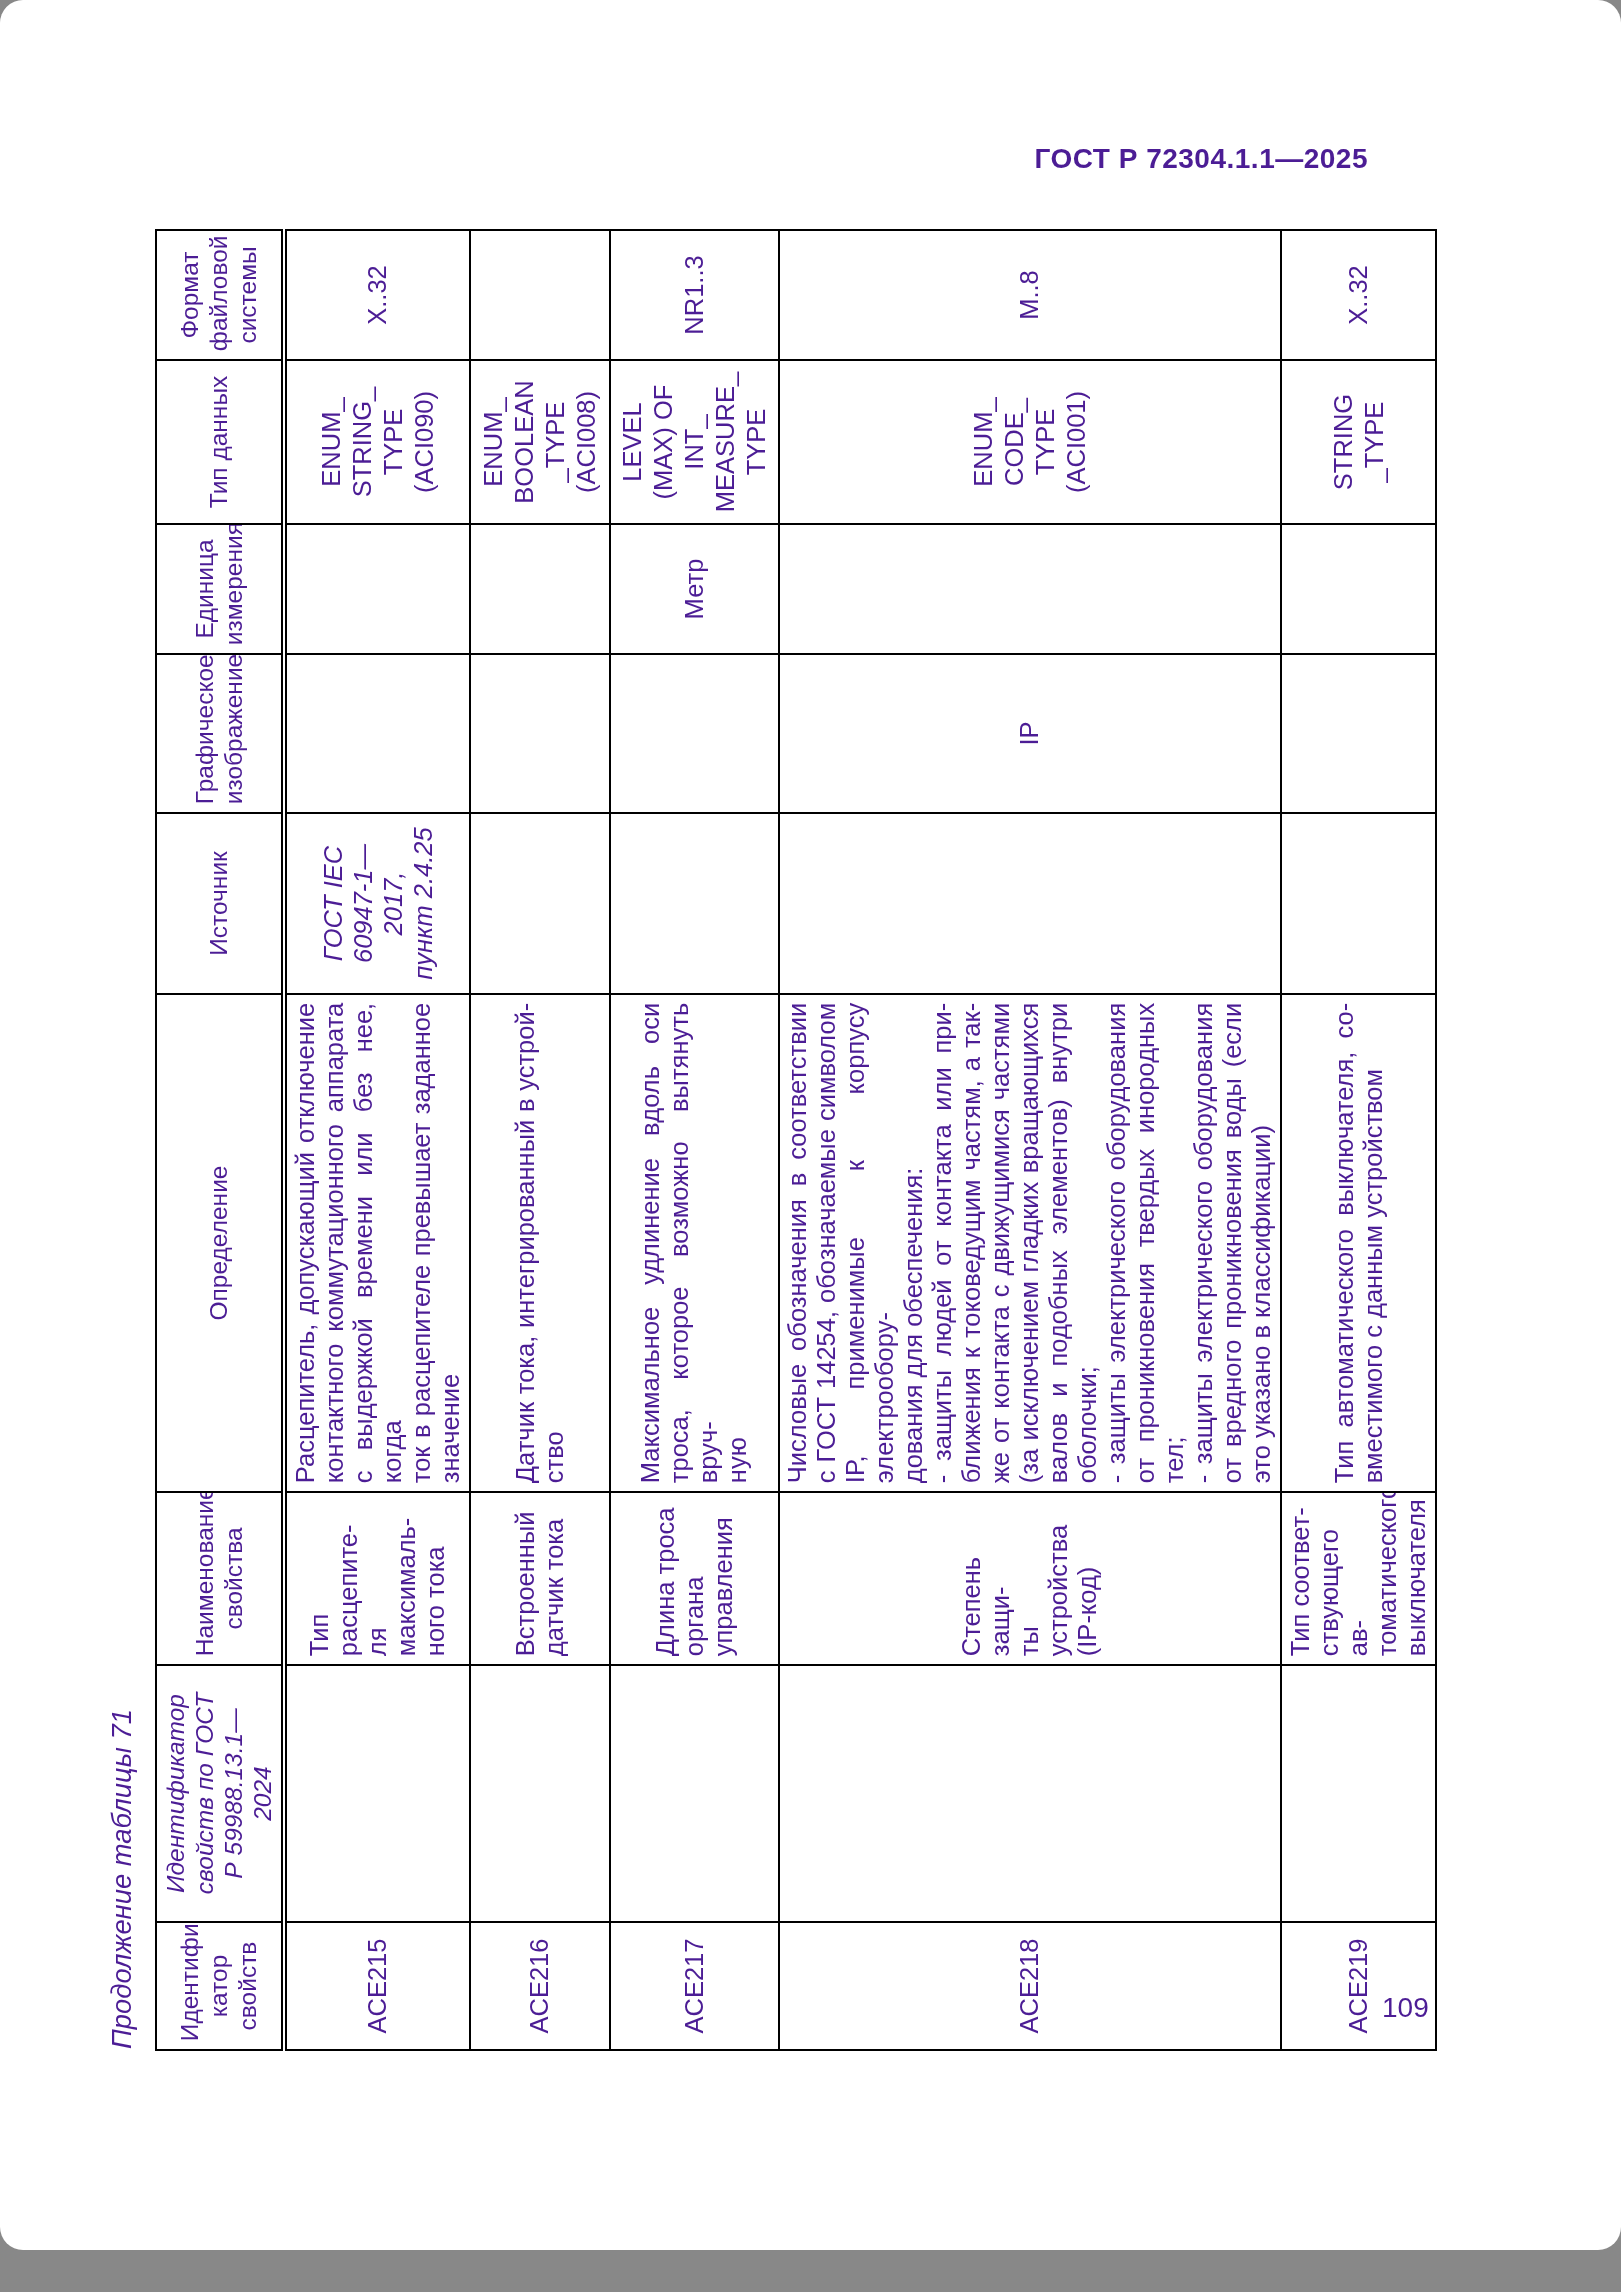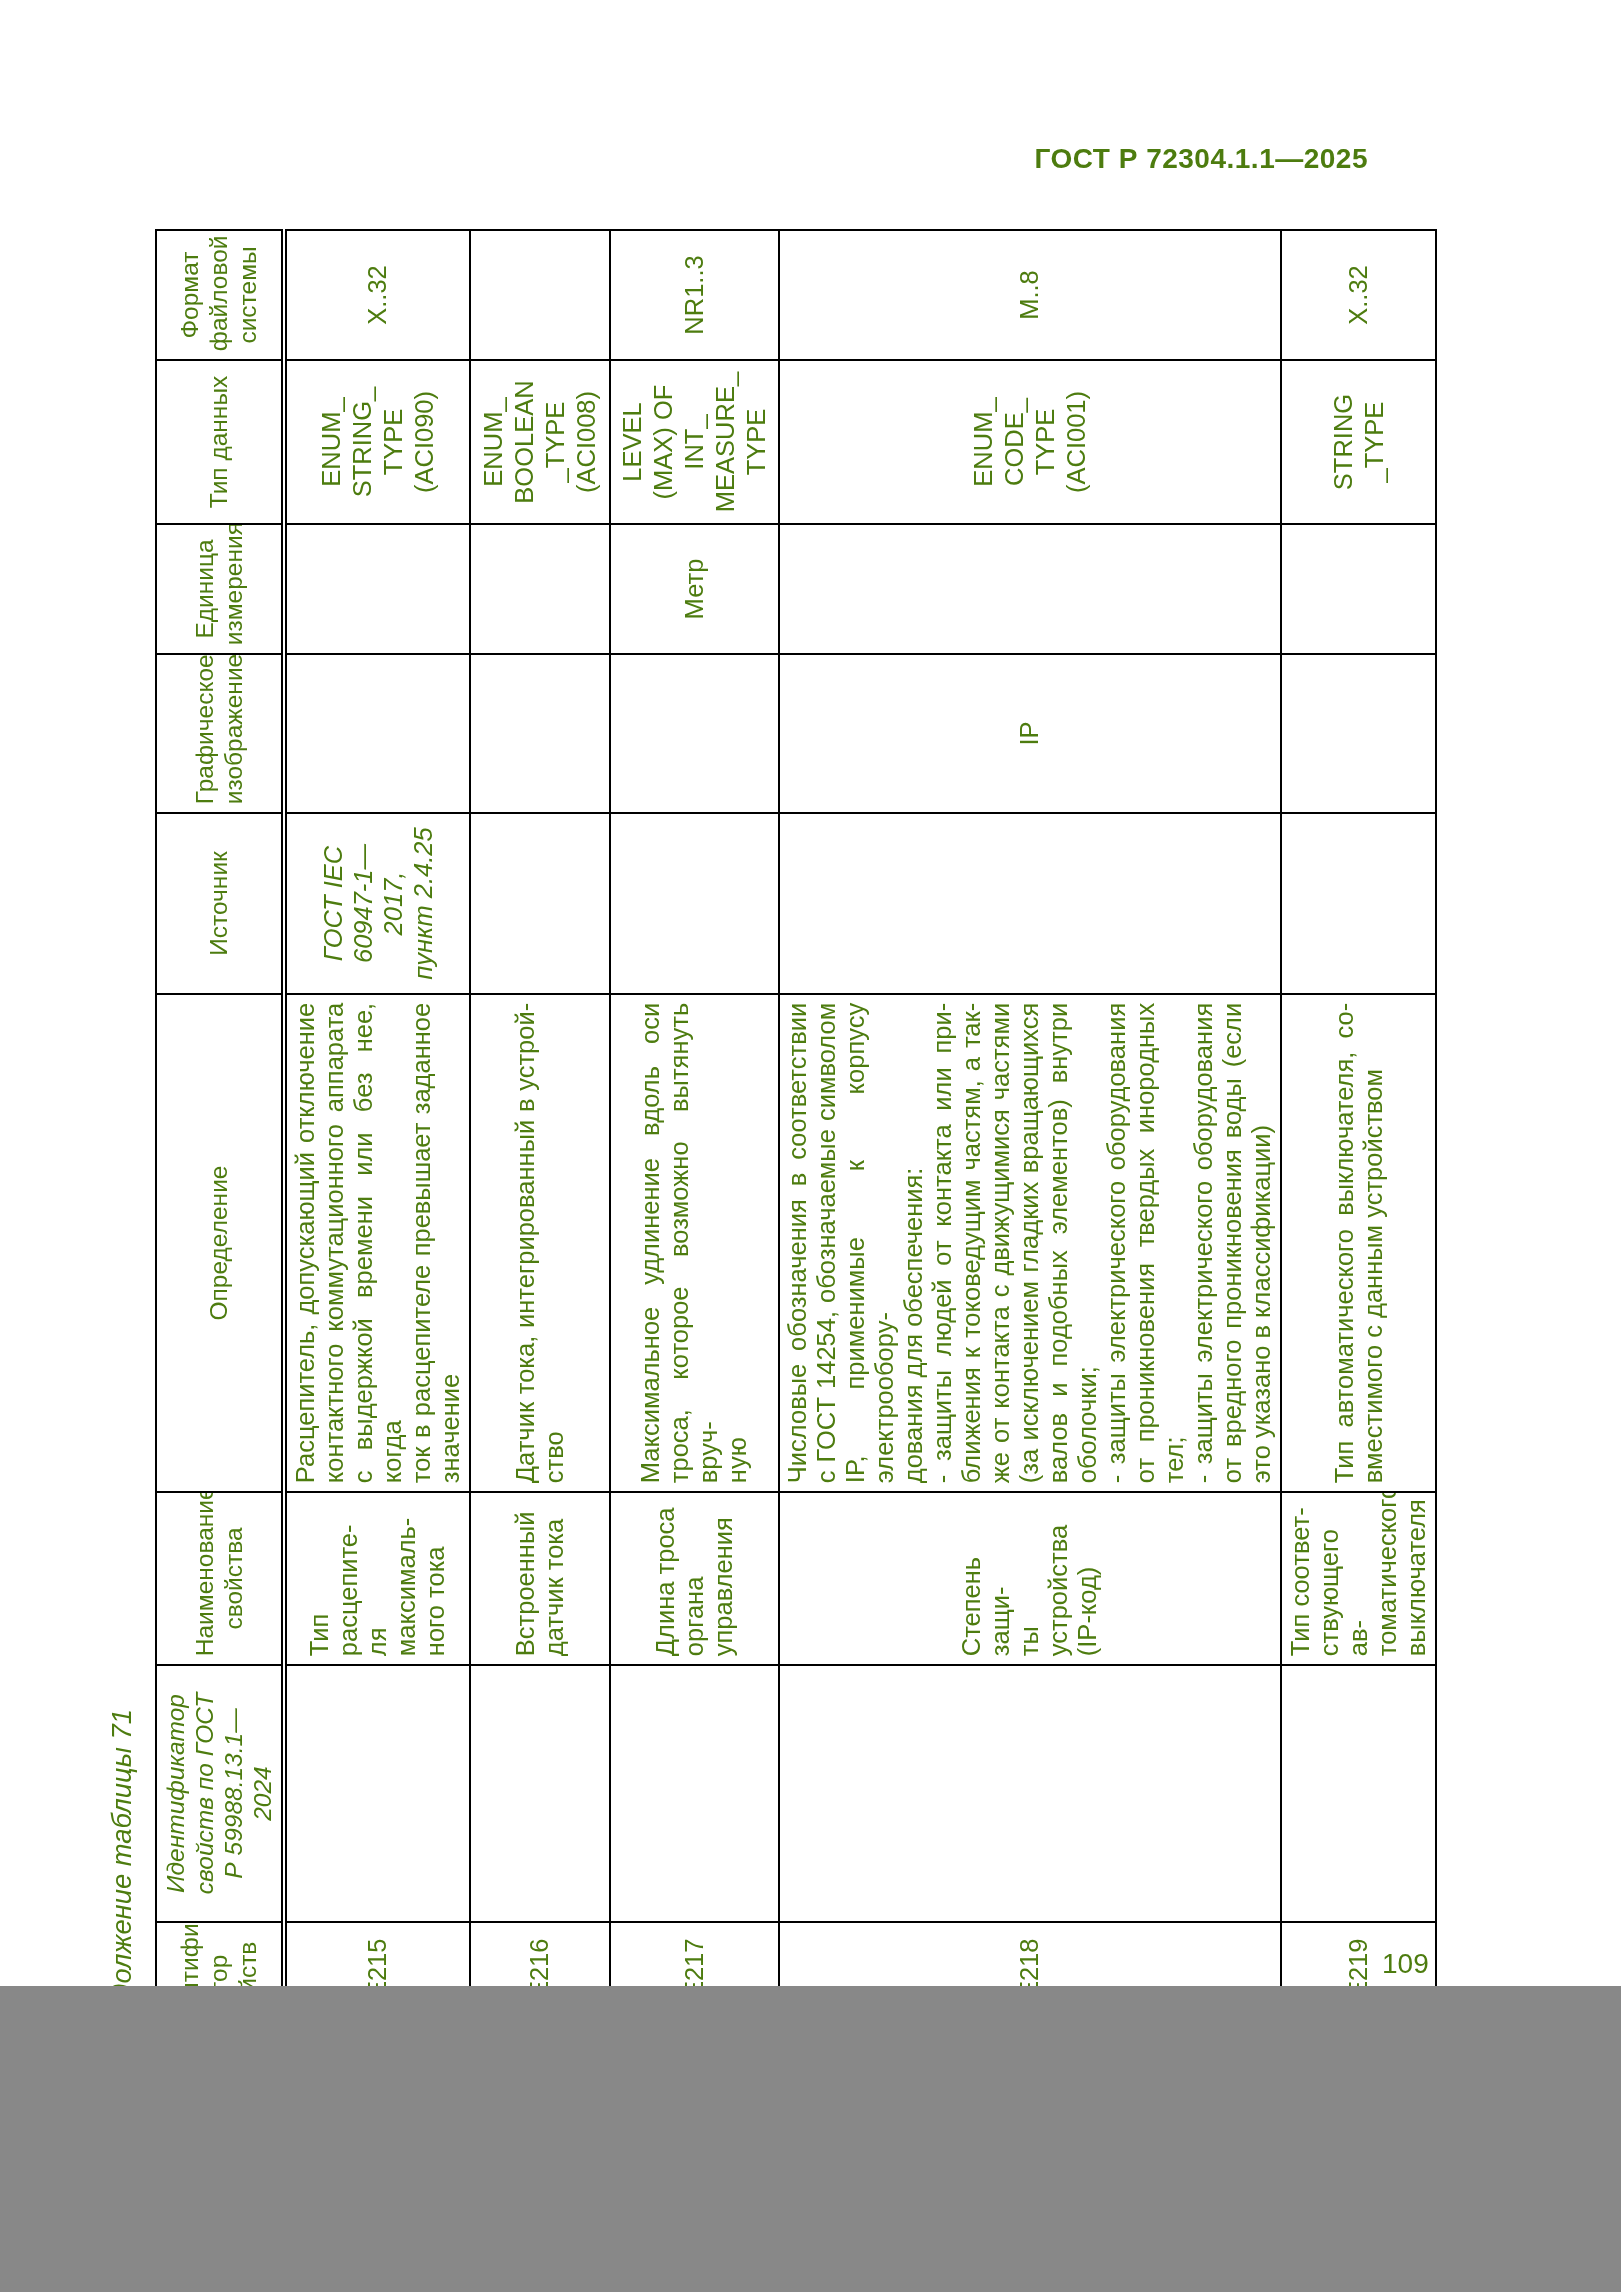--- a/index.html
+++ b/index.html
@@ -1,27 +1,28 @@
 <!DOCTYPE html>
 <html><head>
 <meta charset="utf-8">
 <style>
   * { margin:0; padding:0; box-sizing:border-box; }
   html,body { background:#888; }
   .page {
-    position:relative; width:1621px; height:1986px; background:#ffffff;
-    font-family:"Liberation Sans", sans-serif; color:#4d7c0f; overflow:hidden;
+    position:relative; width:1621px; height:2250px; background:#ffffff;
+    font-family:"Liberation Sans", sans-serif; color:#4c1d95; overflow:hidden;
     margin:0 auto;
+    border-radius:23px;
   }
   .gost-header {
     position:absolute; top:143px; right:253px;
     font-size:28px; font-weight:bold; letter-spacing:0.5px; white-space:nowrap;
   }
   .page-number {
-    position:absolute; top:1948px; left:1382px; font-size:28px;
+    position:absolute; top:1992px; left:1382px; font-size:28px;
   }
   
   .rot-wrap { position:absolute; left:155px; top:230px; width:1217px; height:1821px; }
   .land {
     position:absolute; left:0; top:0; width:1821px; height:1217px;
     transform:rotate(-90deg) translateX(-1821px); transform-origin:0 0;
   }
   .table-caption {
     position:absolute; left:2px; top:-49px; width:686px;
     font-size:27.4px; font-style:italic; white-space:nowrap;

